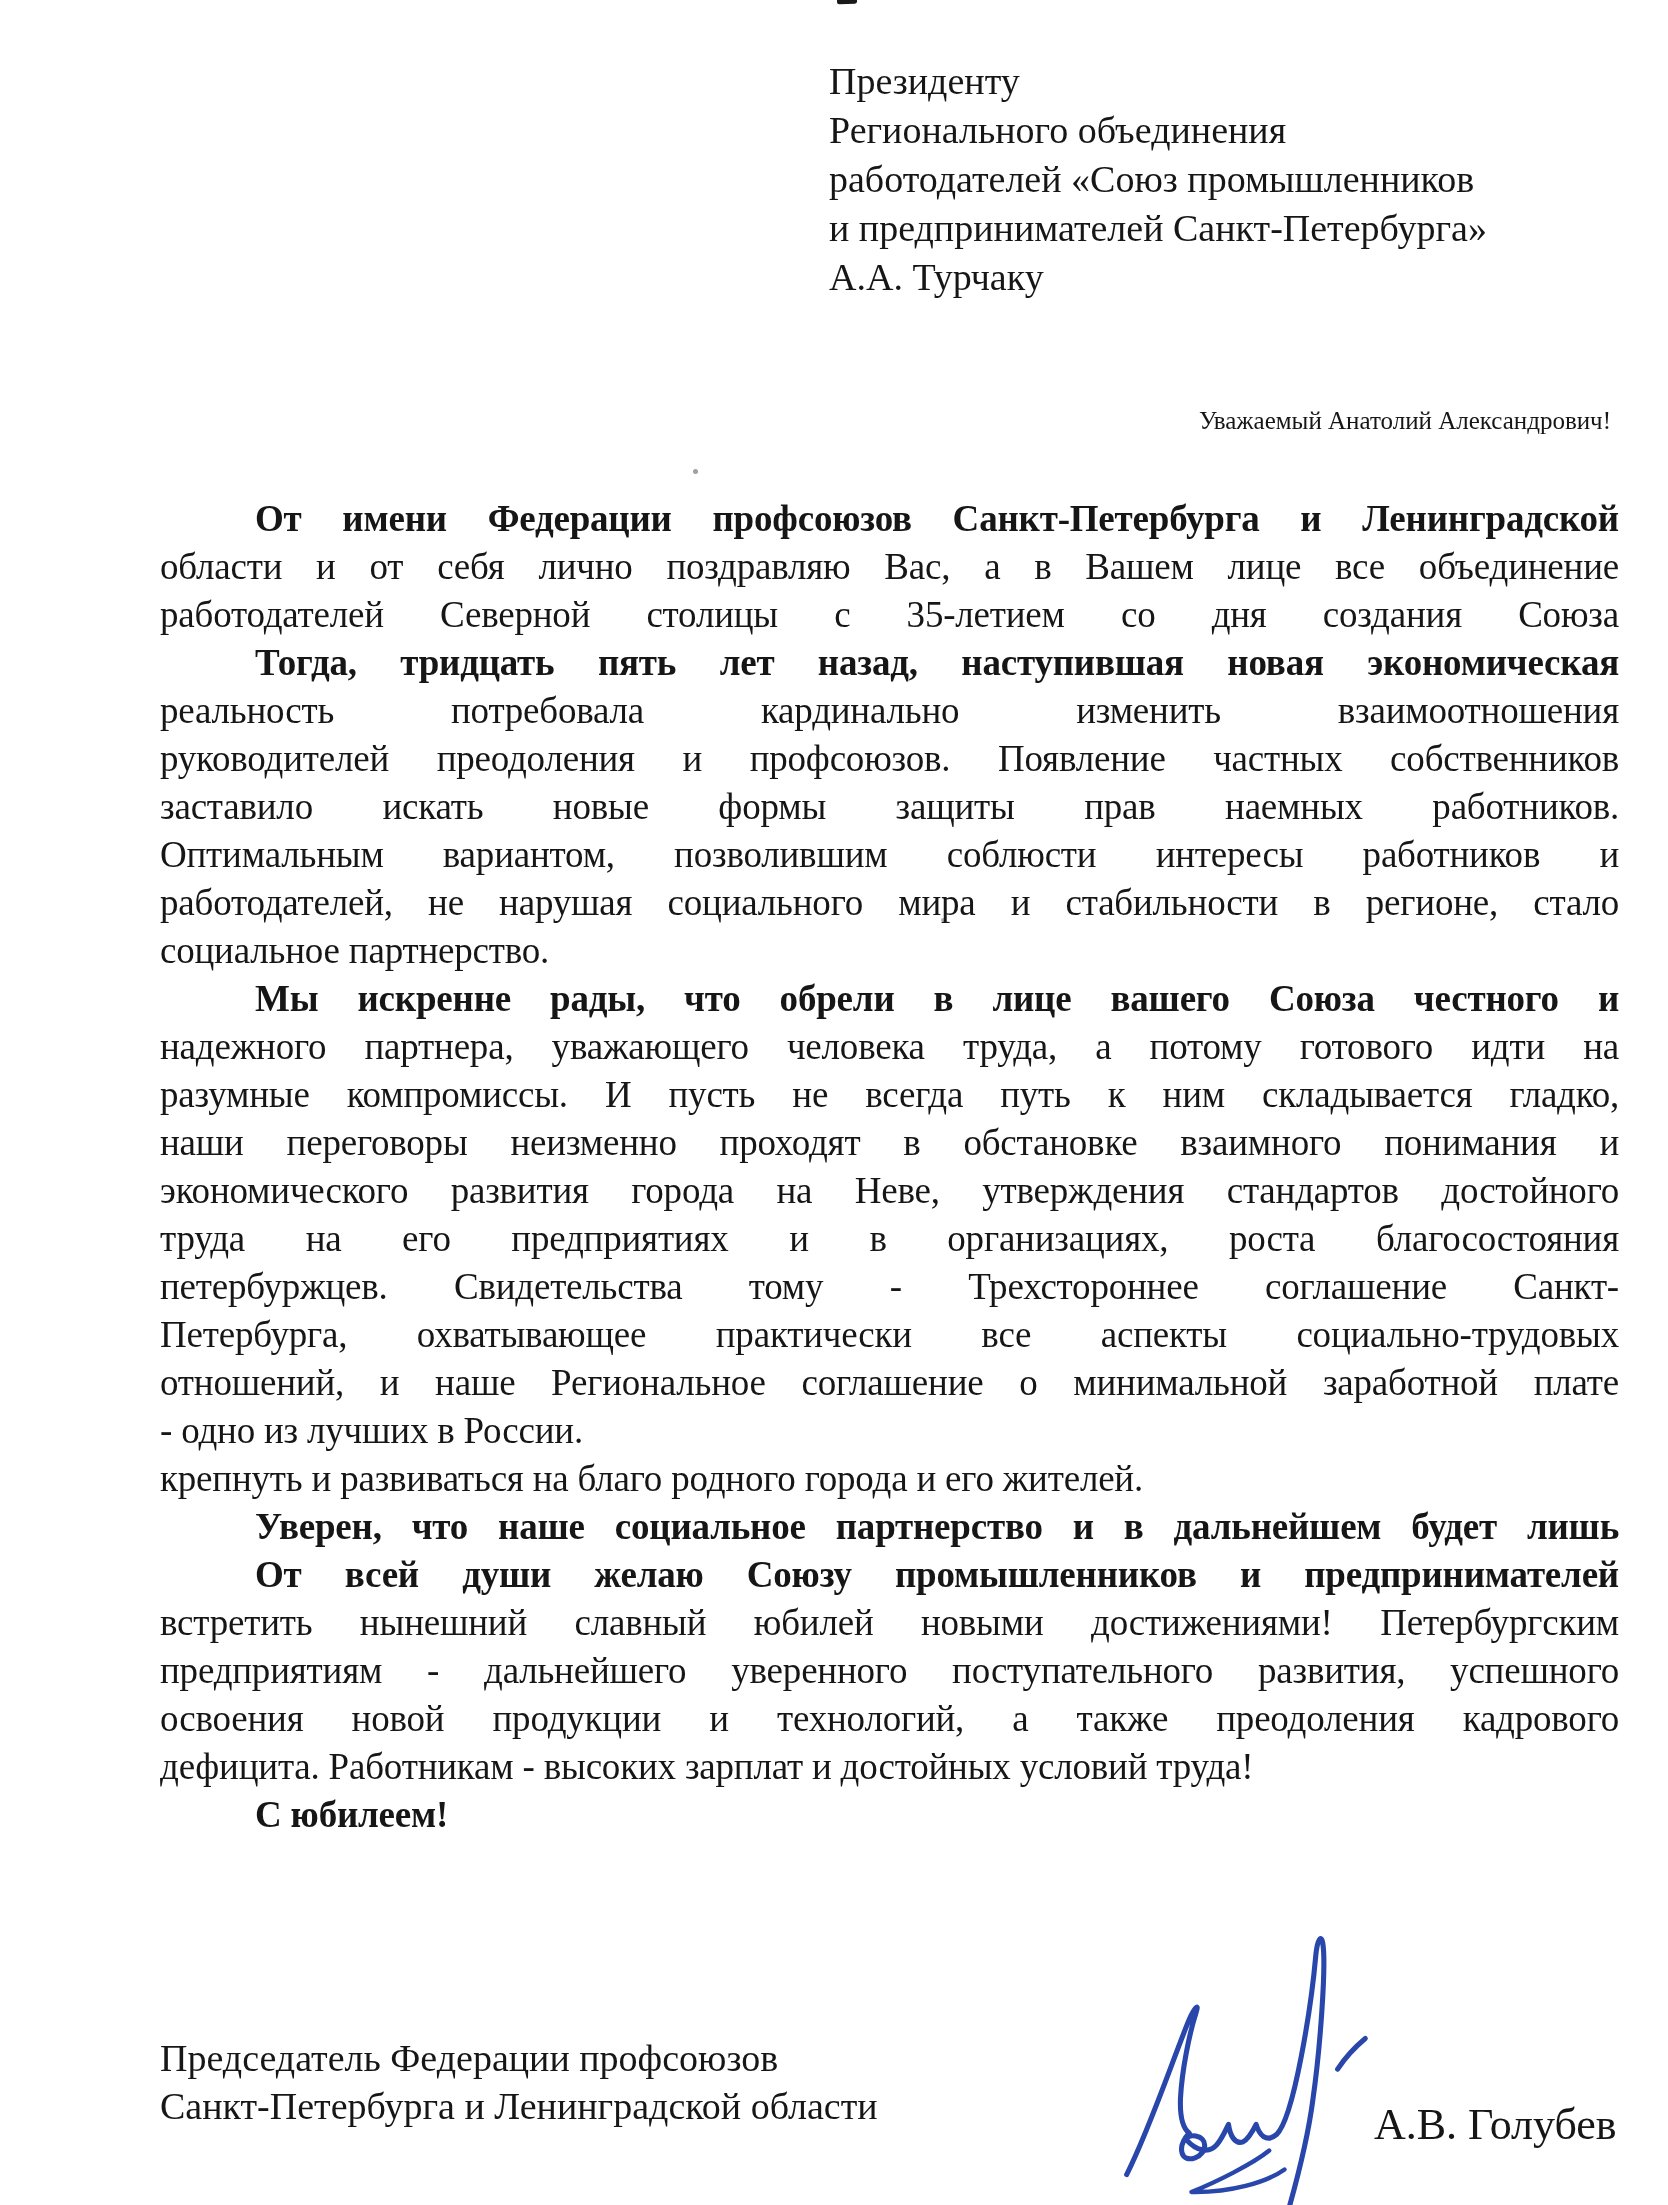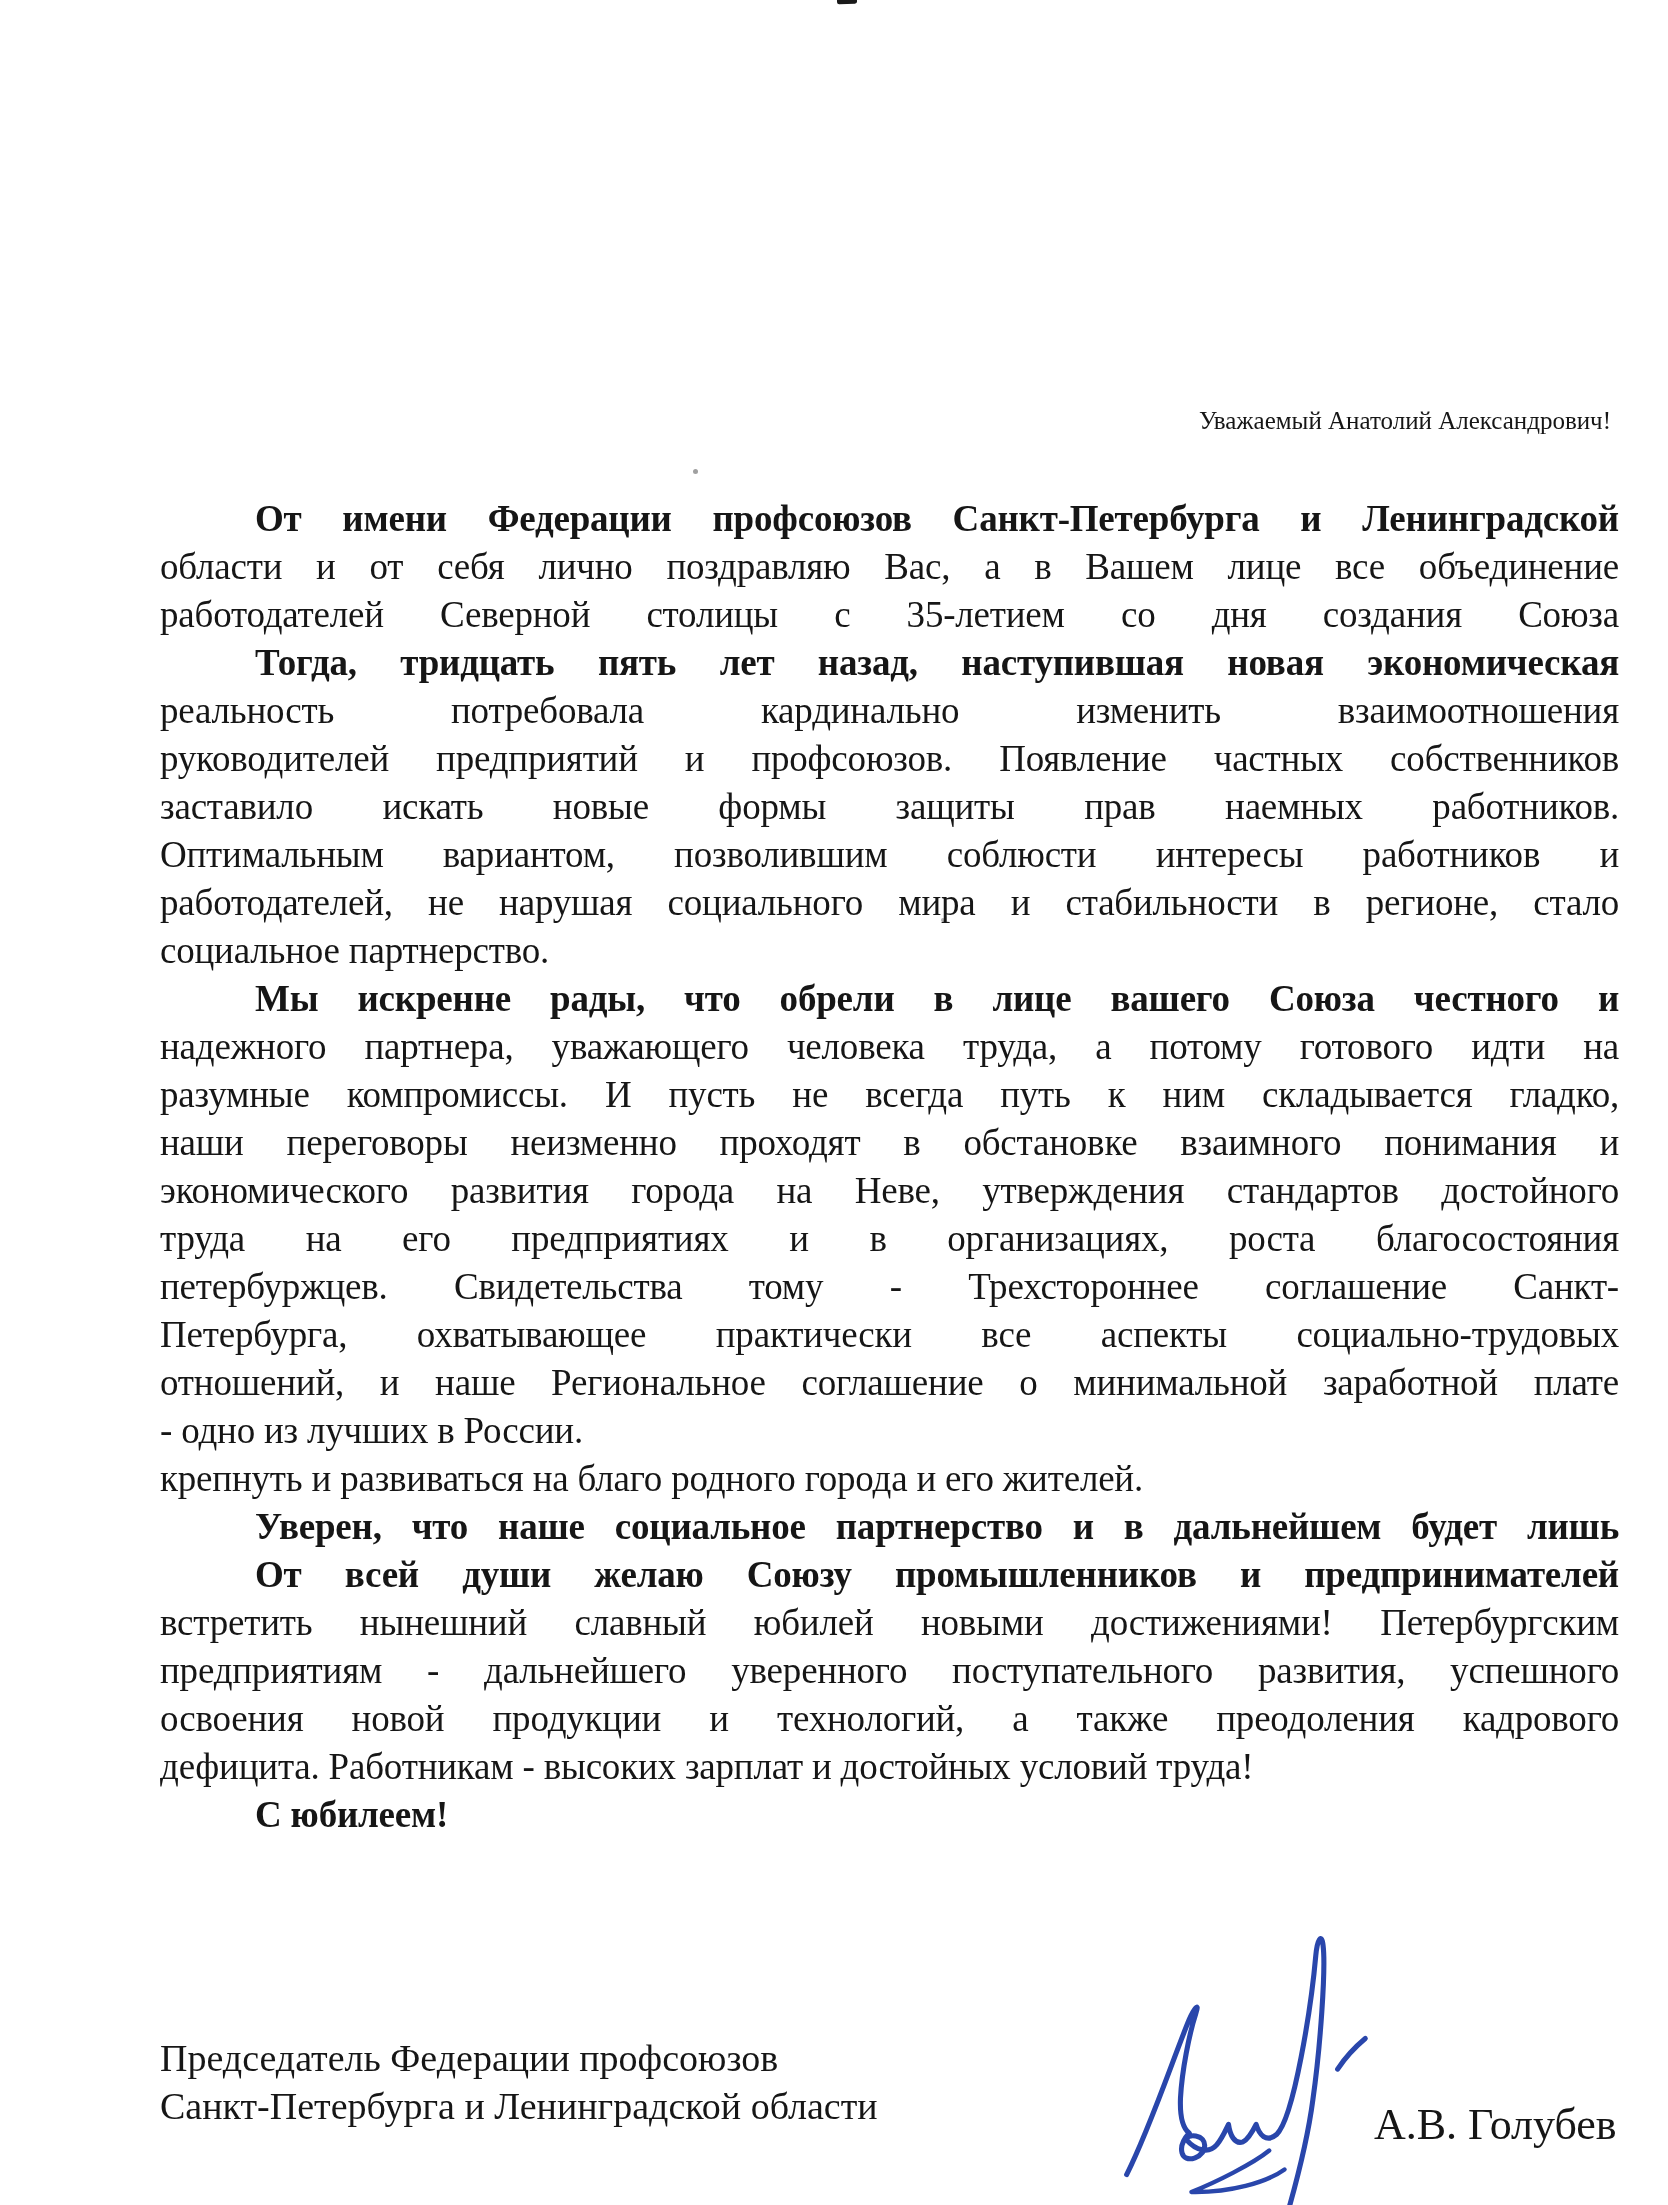--- a/index.html
+++ b/index.html
@@ -91,30 +91,37 @@
 </style>
 </head>
 <body>
 
 <div class="page">
 
   <div class="top-mark"></div>
   <div class="dot-artifact dot-a"></div>
   <div class="dot-artifact dot-b"></div>
 
+  <div class="recipient">
+      <div class="rline">Президенту</div>
+      <div class="rline">Регионального объединения</div>
+      <div class="rline">работодателей «Союз промышленников</div>
+      <div class="rline">и предпринимателей Санкт-Петербурга»</div>
+      <div class="rline">А.А. Турчаку</div>
+    </div>
 
   <div class="salutation">Уважаемый Анатолий Александрович!</div>
 
   <div class="body">
       <div class="bline indent">От имени Федерации профсоюзов Санкт-Петербурга и Ленинградской</div>
       <div class="bline">области и от себя лично поздравляю Вас, а в Вашем лице все объединение</div>
       <div class="bline">работодателей Северной столицы с 35-летием со дня создания Союза</div>
       <div class="bline indent">Тогда, тридцать пять лет назад, наступившая новая экономическая</div>
       <div class="bline">реальность потребовала кардинально изменить взаимоотношения</div>
-      <div class="bline">руководителей предприятий и профсоюзов. Появление частных собственников</div>
+      <div class="bline">руководителей преодоления и профсоюзов. Появление частных собственников</div>
       <div class="bline">заставило искать новые формы защиты прав наемных работников.</div>
       <div class="bline">Оптимальным вариантом, позволившим соблюсти интересы работников и</div>
       <div class="bline">работодателей, не нарушая социального мира и стабильности в регионе, стало</div>
       <div class="bline end">социальное партнерство.</div>
       <div class="bline indent">Мы искренне рады, что обрели в лице вашего Союза честного и</div>
       <div class="bline">надежного партнера, уважающего человека труда, а потому готового идти на</div>
       <div class="bline">разумные компромиссы. И пусть не всегда путь к ним складывается гладко,</div>
       <div class="bline">наши переговоры неизменно проходят в обстановке взаимного понимания и</div>
       <div class="bline">экономического развития города на Неве, утверждения стандартов достойного</div>
       <div class="bline">труда на его предприятиях и в организациях, роста благосостояния</div>

